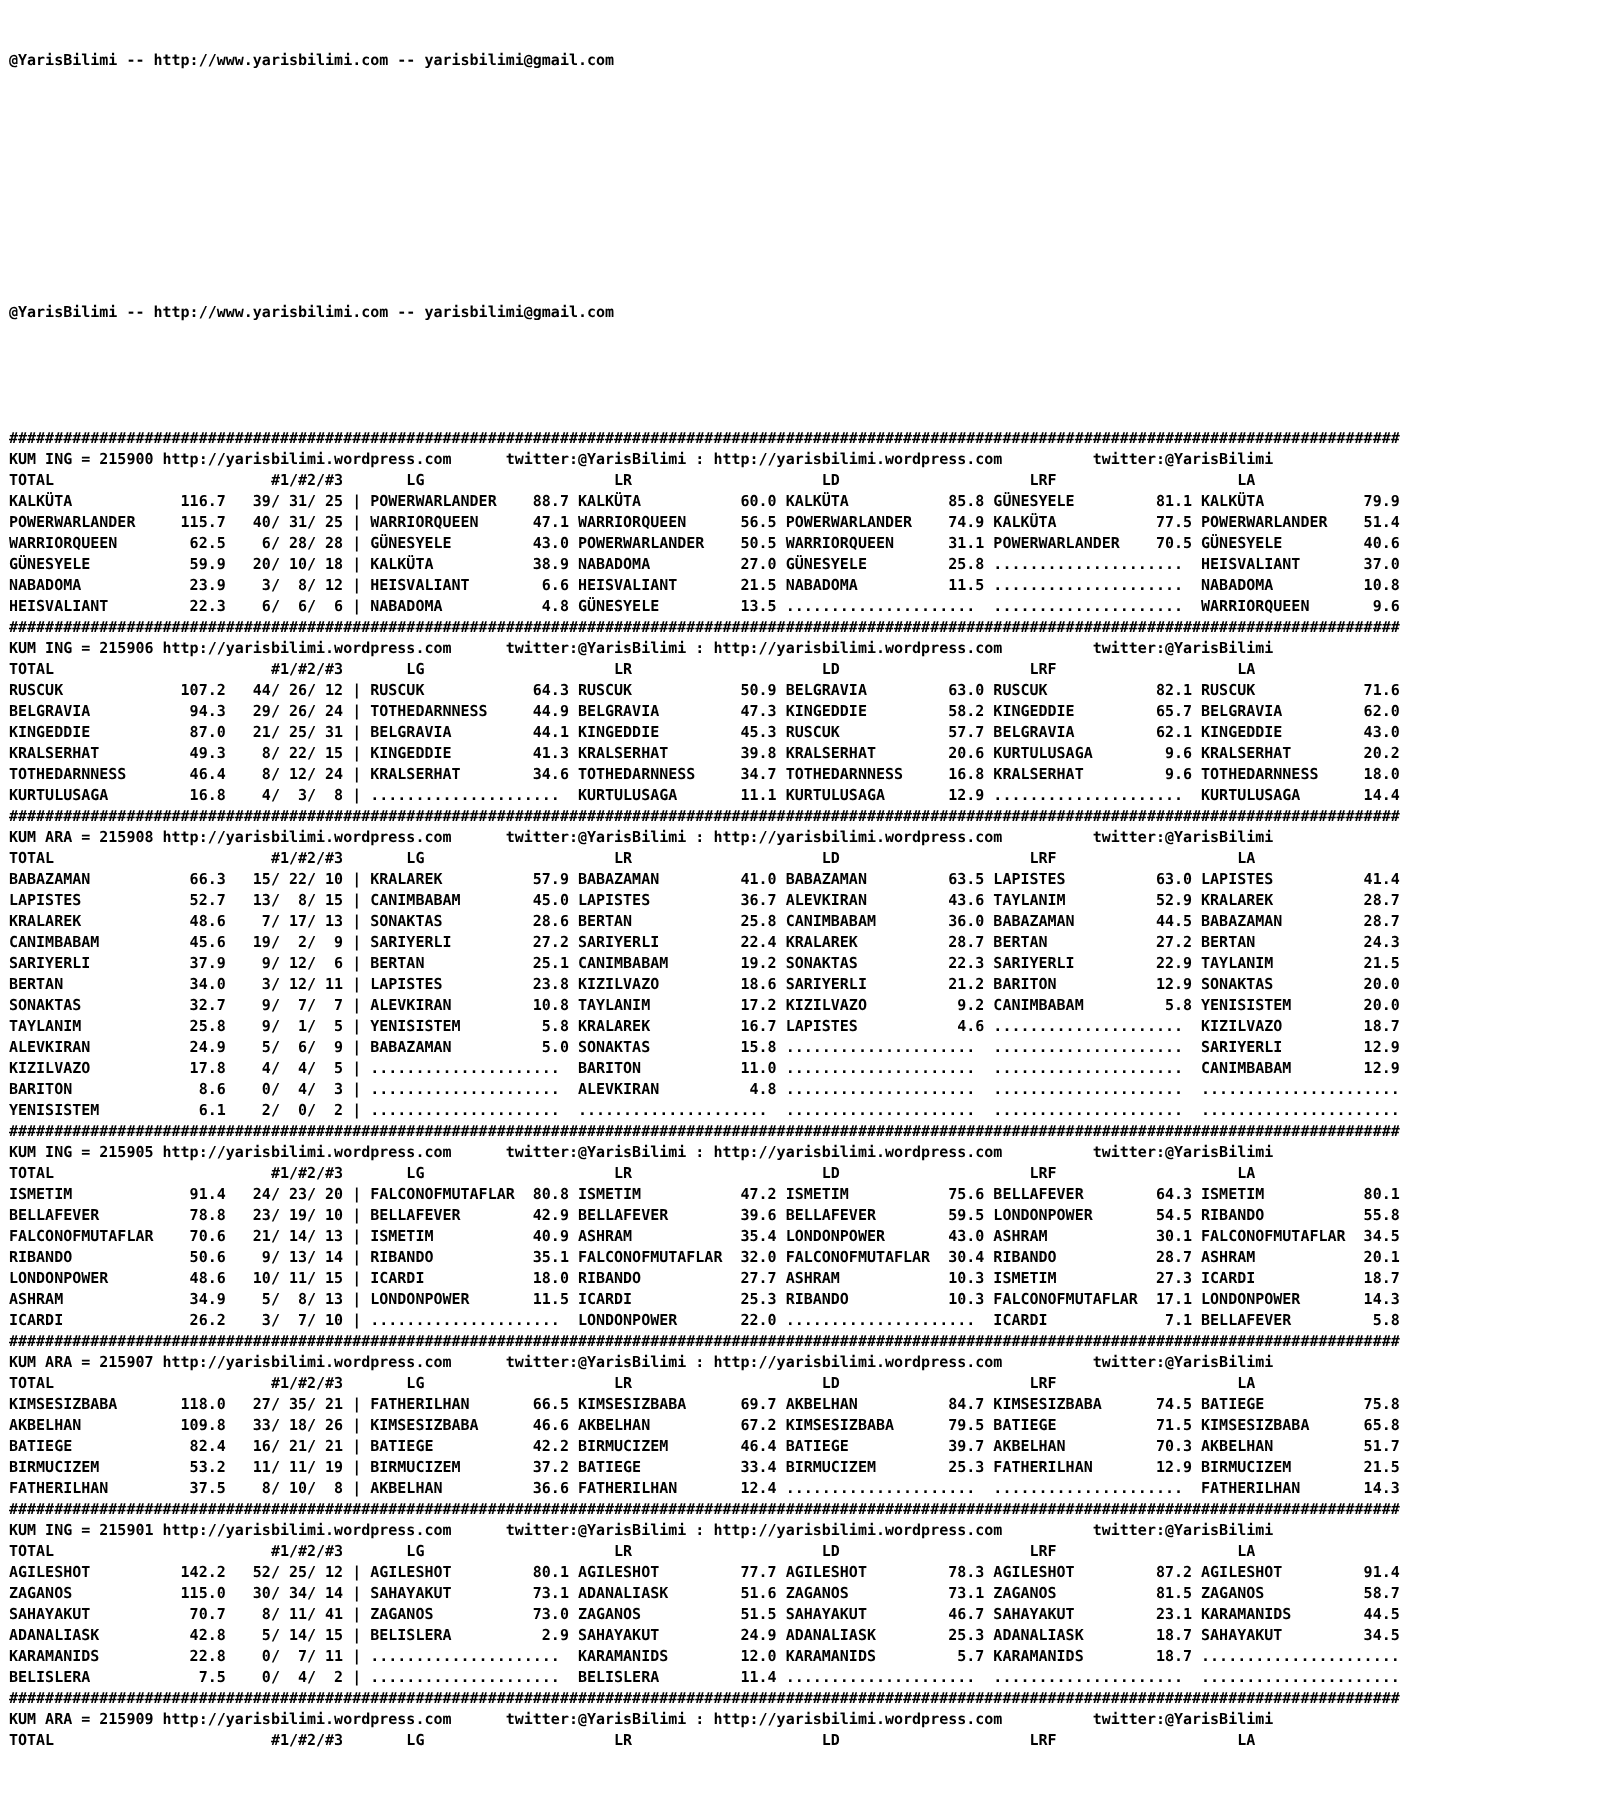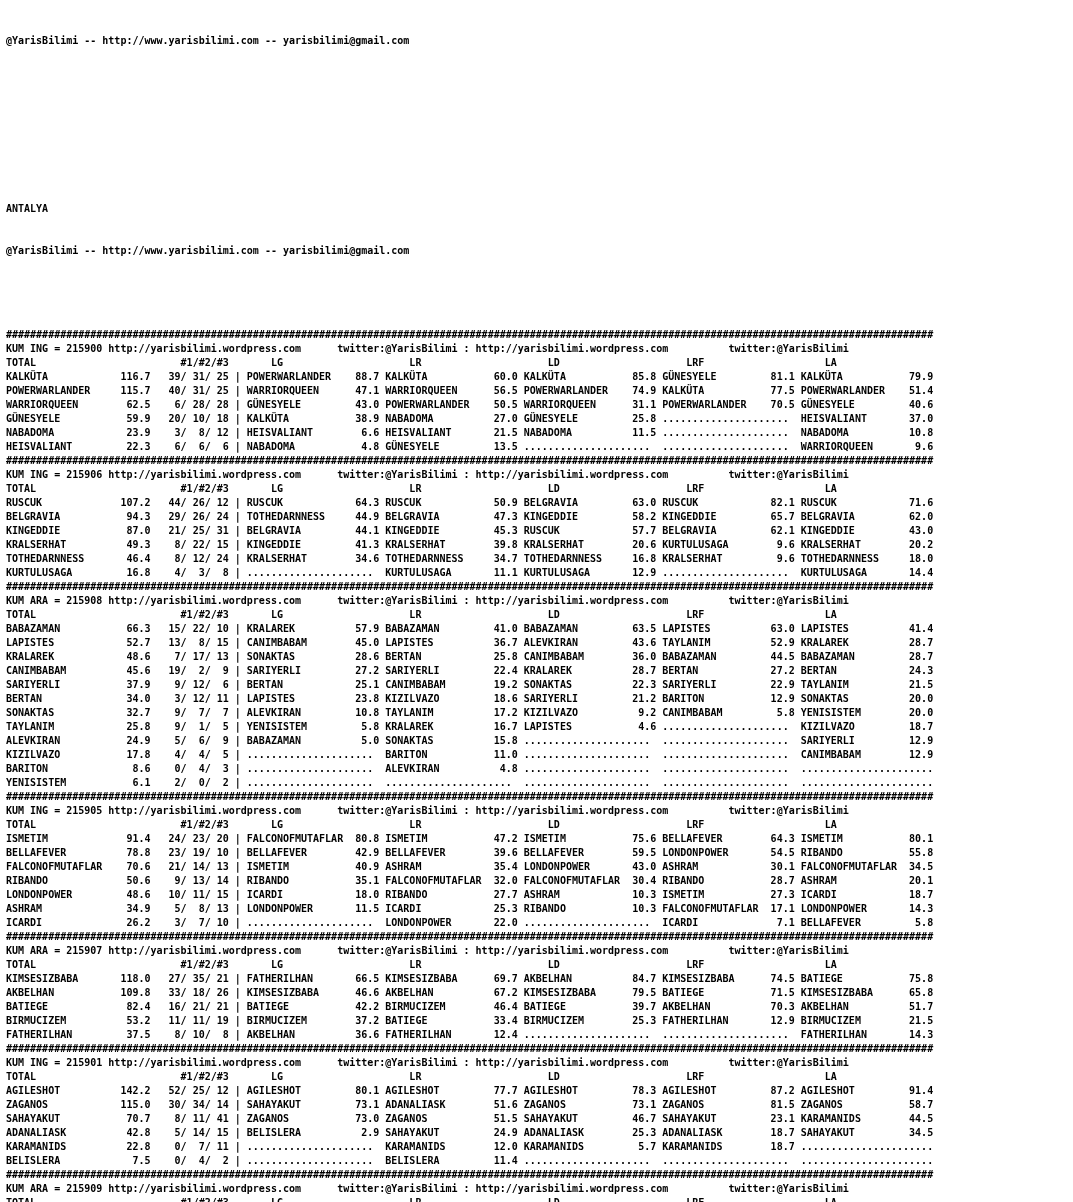--- a/index.html
+++ b/index.html
@@ -19,17 +19,16 @@
   .ln{min-height:14px;}
 </style>
 </head>
 <body>
 
 <div class="report">
   <div class="ln">@YarisBilimi -- http://www.yarisbilimi.com -- yarisbilimi@gmail.com</div>
   <div class="ln"></div>
   <div class="ln"></div>
   <div class="ln"></div>
-  <div class="ln">ANTALYA</div>
   <div class="ln">@YarisBilimi -- http://www.yarisbilimi.com -- yarisbilimi@gmail.com</div>
   <div class="ln"></div>
   <div id="sections"><div class="ln">##########################################################################################################################################################</div><div class="ln">KUM ING = 215900 http://yarisbilimi.wordpress.com      twitter:@YarisBilimi : http://yarisbilimi.wordpress.com          twitter:@YarisBilimi</div><div class="ln">TOTAL                        #1/#2/#3       LG                     LR                     LD                     LRF                    LA</div><div class="ln">KALKÜTA            116.7   39/ 31/ 25 | POWERWARLANDER    88.7 KALKÜTA           60.0 KALKÜTA           85.8 GÜNESYELE         81.1 KALKÜTA           79.9</div><div class="ln">POWERWARLANDER     115.7   40/ 31/ 25 | WARRIORQUEEN      47.1 WARRIORQUEEN      56.5 POWERWARLANDER    74.9 KALKÜTA           77.5 POWERWARLANDER    51.4</div><div class="ln">WARRIORQUEEN        62.5    6/ 28/ 28 | GÜNESYELE         43.0 POWERWARLANDER    50.5 WARRIORQUEEN      31.1 POWERWARLANDER    70.5 GÜNESYELE         40.6</div><div class="ln">GÜNESYELE           59.9   20/ 10/ 18 | KALKÜTA           38.9 NABADOMA          27.0 GÜNESYELE         25.8 .....................  HEISVALIANT       37.0</div><div class="ln">NABADOMA            23.9    3/  8/ 12 | HEISVALIANT        6.6 HEISVALIANT       21.5 NABADOMA          11.5 .....................  NABADOMA          10.8</div><div class="ln">HEISVALIANT         22.3    6/  6/  6 | NABADOMA           4.8 GÜNESYELE         13.5 .....................  .....................  WARRIORQUEEN       9.6</div><div class="ln">##########################################################################################################################################################</div><div class="ln">KUM ING = 215906 http://yarisbilimi.wordpress.com      twitter:@YarisBilimi : http://yarisbilimi.wordpress.com          twitter:@YarisBilimi</div><div class="ln">TOTAL                        #1/#2/#3       LG                     LR                     LD                     LRF                    LA</div><div class="ln">RUSCUK             107.2   44/ 26/ 12 | RUSCUK            64.3 RUSCUK            50.9 BELGRAVIA         63.0 RUSCUK            82.1 RUSCUK            71.6</div><div class="ln">BELGRAVIA           94.3   29/ 26/ 24 | TOTHEDARNNESS     44.9 BELGRAVIA         47.3 KINGEDDIE         58.2 KINGEDDIE         65.7 BELGRAVIA         62.0</div><div class="ln">KINGEDDIE           87.0   21/ 25/ 31 | BELGRAVIA         44.1 KINGEDDIE         45.3 RUSCUK            57.7 BELGRAVIA         62.1 KINGEDDIE         43.0</div><div class="ln">KRALSERHAT          49.3    8/ 22/ 15 | KINGEDDIE         41.3 KRALSERHAT        39.8 KRALSERHAT        20.6 KURTULUSAGA        9.6 KRALSERHAT        20.2</div><div class="ln">TOTHEDARNNESS       46.4    8/ 12/ 24 | KRALSERHAT        34.6 TOTHEDARNNESS     34.7 TOTHEDARNNESS     16.8 KRALSERHAT         9.6 TOTHEDARNNESS     18.0</div><div class="ln">KURTULUSAGA         16.8    4/  3/  8 | .....................  KURTULUSAGA       11.1 KURTULUSAGA       12.9 .....................  KURTULUSAGA       14.4</div><div class="ln">##########################################################################################################################################################</div><div class="ln">KUM ARA = 215908 http://yarisbilimi.wordpress.com      twitter:@YarisBilimi : http://yarisbilimi.wordpress.com          twitter:@YarisBilimi</div><div class="ln">TOTAL                        #1/#2/#3       LG                     LR                     LD                     LRF                    LA</div><div class="ln">BABAZAMAN           66.3   15/ 22/ 10 | KRALAREK          57.9 BABAZAMAN         41.0 BABAZAMAN         63.5 LAPISTES          63.0 LAPISTES          41.4</div><div class="ln">LAPISTES            52.7   13/  8/ 15 | CANIMBABAM        45.0 LAPISTES          36.7 ALEVKIRAN         43.6 TAYLANIM          52.9 KRALAREK          28.7</div><div class="ln">KRALAREK            48.6    7/ 17/ 13 | SONAKTAS          28.6 BERTAN            25.8 CANIMBABAM        36.0 BABAZAMAN         44.5 BABAZAMAN         28.7</div><div class="ln">CANIMBABAM          45.6   19/  2/  9 | SARIYERLI         27.2 SARIYERLI         22.4 KRALAREK          28.7 BERTAN            27.2 BERTAN            24.3</div><div class="ln">SARIYERLI           37.9    9/ 12/  6 | BERTAN            25.1 CANIMBABAM        19.2 SONAKTAS          22.3 SARIYERLI         22.9 TAYLANIM          21.5</div><div class="ln">BERTAN              34.0    3/ 12/ 11 | LAPISTES          23.8 KIZILVAZO         18.6 SARIYERLI         21.2 BARITON           12.9 SONAKTAS          20.0</div><div class="ln">SONAKTAS            32.7    9/  7/  7 | ALEVKIRAN         10.8 TAYLANIM          17.2 KIZILVAZO          9.2 CANIMBABAM         5.8 YENISISTEM        20.0</div><div class="ln">TAYLANIM            25.8    9/  1/  5 | YENISISTEM         5.8 KRALAREK          16.7 LAPISTES           4.6 .....................  KIZILVAZO         18.7</div><div class="ln">ALEVKIRAN           24.9    5/  6/  9 | BABAZAMAN          5.0 SONAKTAS          15.8 .....................  .....................  SARIYERLI         12.9</div><div class="ln">KIZILVAZO           17.8    4/  4/  5 | .....................  BARITON           11.0 .....................  .....................  CANIMBABAM        12.9</div><div class="ln">BARITON              8.6    0/  4/  3 | .....................  ALEVKIRAN          4.8 .....................  .....................  ......................</div><div class="ln">YENISISTEM           6.1    2/  0/  2 | .....................  .....................  .....................  .....................  ......................</div><div class="ln">##########################################################################################################################################################</div><div class="ln">KUM ING = 215905 http://yarisbilimi.wordpress.com      twitter:@YarisBilimi : http://yarisbilimi.wordpress.com          twitter:@YarisBilimi</div><div class="ln">TOTAL                        #1/#2/#3       LG                     LR                     LD                     LRF                    LA</div><div class="ln">ISMETIM             91.4   24/ 23/ 20 | FALCONOFMUTAFLAR  80.8 ISMETIM           47.2 ISMETIM           75.6 BELLAFEVER        64.3 ISMETIM           80.1</div><div class="ln">BELLAFEVER          78.8   23/ 19/ 10 | BELLAFEVER        42.9 BELLAFEVER        39.6 BELLAFEVER        59.5 LONDONPOWER       54.5 RIBANDO           55.8</div><div class="ln">FALCONOFMUTAFLAR    70.6   21/ 14/ 13 | ISMETIM           40.9 ASHRAM            35.4 LONDONPOWER       43.0 ASHRAM            30.1 FALCONOFMUTAFLAR  34.5</div><div class="ln">RIBANDO             50.6    9/ 13/ 14 | RIBANDO           35.1 FALCONOFMUTAFLAR  32.0 FALCONOFMUTAFLAR  30.4 RIBANDO           28.7 ASHRAM            20.1</div><div class="ln">LONDONPOWER         48.6   10/ 11/ 15 | ICARDI            18.0 RIBANDO           27.7 ASHRAM            10.3 ISMETIM           27.3 ICARDI            18.7</div><div class="ln">ASHRAM              34.9    5/  8/ 13 | LONDONPOWER       11.5 ICARDI            25.3 RIBANDO           10.3 FALCONOFMUTAFLAR  17.1 LONDONPOWER       14.3</div><div class="ln">ICARDI              26.2    3/  7/ 10 | .....................  LONDONPOWER       22.0 .....................  ICARDI             7.1 BELLAFEVER         5.8</div><div class="ln">##########################################################################################################################################################</div><div class="ln">KUM ARA = 215907 http://yarisbilimi.wordpress.com      twitter:@YarisBilimi : http://yarisbilimi.wordpress.com          twitter:@YarisBilimi</div><div class="ln">TOTAL                        #1/#2/#3       LG                     LR                     LD                     LRF                    LA</div><div class="ln">KIMSESIZBABA       118.0   27/ 35/ 21 | FATHERILHAN       66.5 KIMSESIZBABA      69.7 AKBELHAN          84.7 KIMSESIZBABA      74.5 BATIEGE           75.8</div><div class="ln">AKBELHAN           109.8   33/ 18/ 26 | KIMSESIZBABA      46.6 AKBELHAN          67.2 KIMSESIZBABA      79.5 BATIEGE           71.5 KIMSESIZBABA      65.8</div><div class="ln">BATIEGE             82.4   16/ 21/ 21 | BATIEGE           42.2 BIRMUCIZEM        46.4 BATIEGE           39.7 AKBELHAN          70.3 AKBELHAN          51.7</div><div class="ln">BIRMUCIZEM          53.2   11/ 11/ 19 | BIRMUCIZEM        37.2 BATIEGE           33.4 BIRMUCIZEM        25.3 FATHERILHAN       12.9 BIRMUCIZEM        21.5</div><div class="ln">FATHERILHAN         37.5    8/ 10/  8 | AKBELHAN          36.6 FATHERILHAN       12.4 .....................  .....................  FATHERILHAN       14.3</div><div class="ln">##########################################################################################################################################################</div><div class="ln">KUM ING = 215901 http://yarisbilimi.wordpress.com      twitter:@YarisBilimi : http://yarisbilimi.wordpress.com          twitter:@YarisBilimi</div><div class="ln">TOTAL                        #1/#2/#3       LG                     LR                     LD                     LRF                    LA</div><div class="ln">AGILESHOT          142.2   52/ 25/ 12 | AGILESHOT         80.1 AGILESHOT         77.7 AGILESHOT         78.3 AGILESHOT         87.2 AGILESHOT         91.4</div><div class="ln">ZAGANOS            115.0   30/ 34/ 14 | SAHAYAKUT         73.1 ADANALIASK        51.6 ZAGANOS           73.1 ZAGANOS           81.5 ZAGANOS           58.7</div><div class="ln">SAHAYAKUT           70.7    8/ 11/ 41 | ZAGANOS           73.0 ZAGANOS           51.5 SAHAYAKUT         46.7 SAHAYAKUT         23.1 KARAMANIDS        44.5</div><div class="ln">ADANALIASK          42.8    5/ 14/ 15 | BELISLERA          2.9 SAHAYAKUT         24.9 ADANALIASK        25.3 ADANALIASK        18.7 SAHAYAKUT         34.5</div><div class="ln">KARAMANIDS          22.8    0/  7/ 11 | .....................  KARAMANIDS        12.0 KARAMANIDS         5.7 KARAMANIDS        18.7 ......................</div><div class="ln">BELISLERA            7.5    0/  4/  2 | .....................  BELISLERA         11.4 .....................  .....................  ......................</div><div class="ln">##########################################################################################################################################################</div><div class="ln">KUM ARA = 215909 http://yarisbilimi.wordpress.com      twitter:@YarisBilimi : http://yarisbilimi.wordpress.com          twitter:@YarisBilimi</div><div class="ln">TOTAL                        #1/#2/#3       LG                     LR                     LD                     LRF                    LA</div></div>
 </div>
 
 </body></html>

